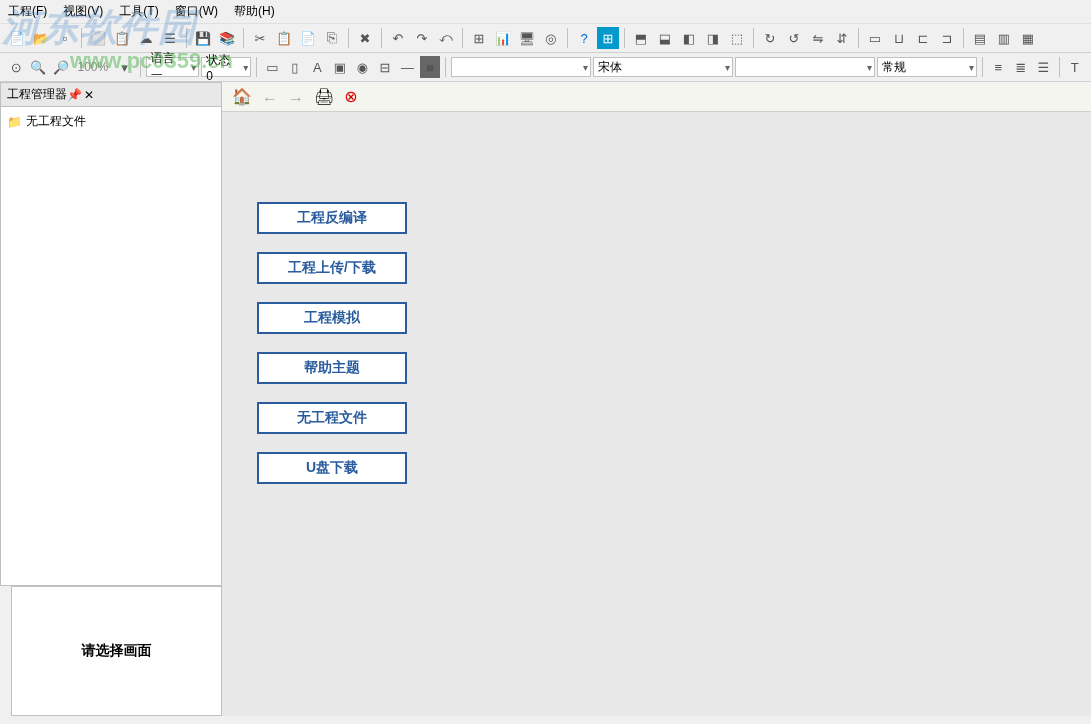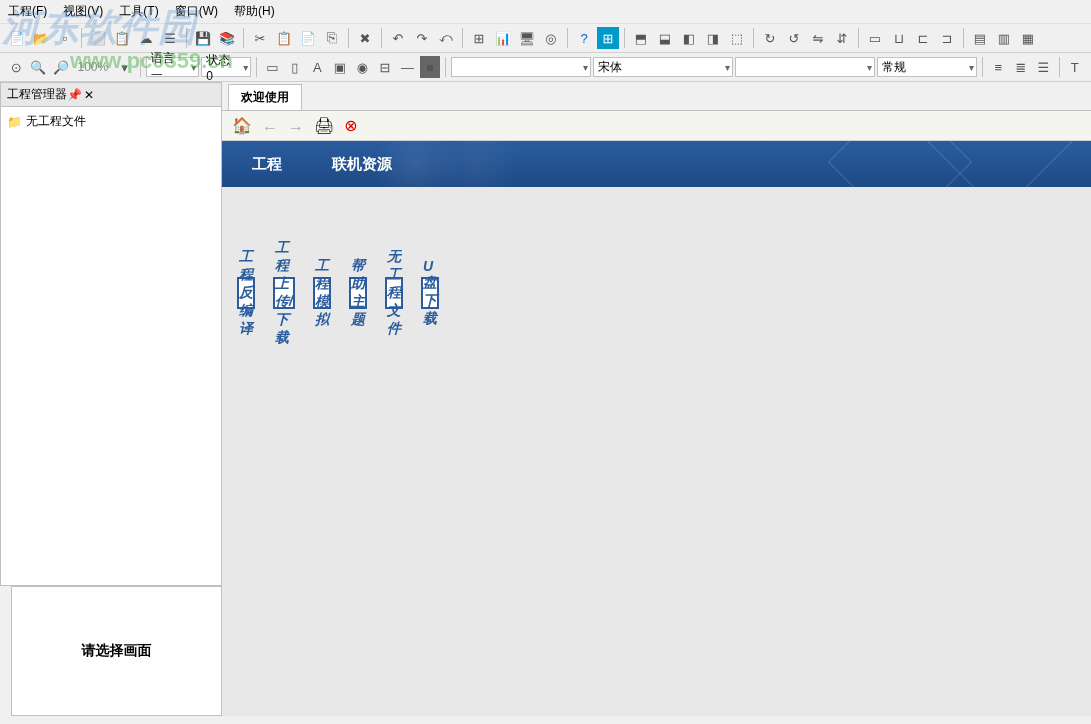--- a/index.html
+++ b/index.html
@@ -47,21 +47,21 @@
 .cols { display: flex; }
 .col1 { width: 320px; }
 .col2 { flex: 1; }
 .lbl { font-size: 13px; margin-bottom: 4px; }
 .path { font-size: 12px; text-decoration: underline; color: #333; }
 .date { font-size: 12px; color: #333; }
 .sbtn { width: 150px; height: 32px; border: 2px solid #2a5c9e; background: #fff; color: #2a5c9e; font-size: 14px; font-weight: bold; display: flex; align-items: center; justify-content: center; cursor: pointer; }
 
 .layout-wrap { display: flex; }
 .left-card { flex: 1; }
-.right-col { width: 190px; padding-top: 90px; display: flex; flex-direction: row; gap: 18px; align-items: center; font-style: italic; }
+.right-col { width: 190px; padding-top: 90px; display: flex; flex-direction: column; gap: 18px; align-items: center; }
 
 .bottom-btns { position: absolute; bottom: 12px; left: 40px; display: flex; gap: 60px; }
 .bbtn { width: 110px; height: 28px; border: 2px solid #2a5c9e; background: #fff; color: #2a5c9e; font-size: 14px; font-weight: bold; display: flex; align-items: center; justify-content: center; cursor: pointer; }
 </style>
 </head>
 <body>
 
 <div class="watermark">河东软件园</div>
 <div class="watermark2">www.pc0359.cn</div>
 
@@ -171,38 +171,29 @@
         <span>📁</span>
         <span>无工程文件</span>
       </div>
     </div>
     <div class="lower">
       <span>请选择画面</span>
     </div>
   </div>
 
   <div class="right">
-    <div class="tabbar">
-      <div class="tab">欢迎使用</div>
-    </div>
     <div class="nav-icons">
       <span class="ico">🏠</span>
       <span class="ico" style="color:#aaa">←</span>
       <span class="ico" style="color:#aaa">→</span>
       <span class="ico">🖨</span>
       <span class="ico" style="color:#d00">⊗</span>
     </div>
 
     <div class="content">
-      <div class="banner">
-        <div class="deco"></div>
-        <div class="deco2"></div>
-        <a>工程</a>
-        <a>联机资源</a>
-      </div>
 
       <div class="layout-wrap">
         <div class="right-col">
           <div class="sbtn">工程反编译</div>
           <div class="sbtn">工程上传/下载</div>
           <div class="sbtn">工程模拟</div>
           <div class="sbtn">帮助主题</div>
           <div class="sbtn">无工程文件</div>
           <div class="sbtn">U盘下载</div>
         </div>

